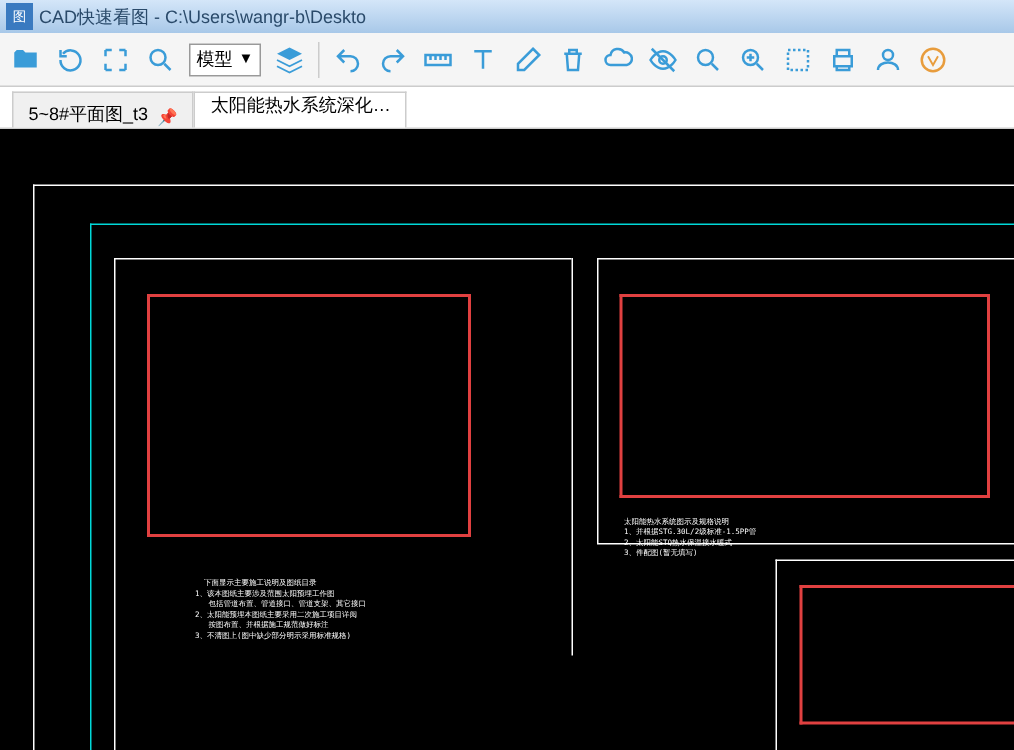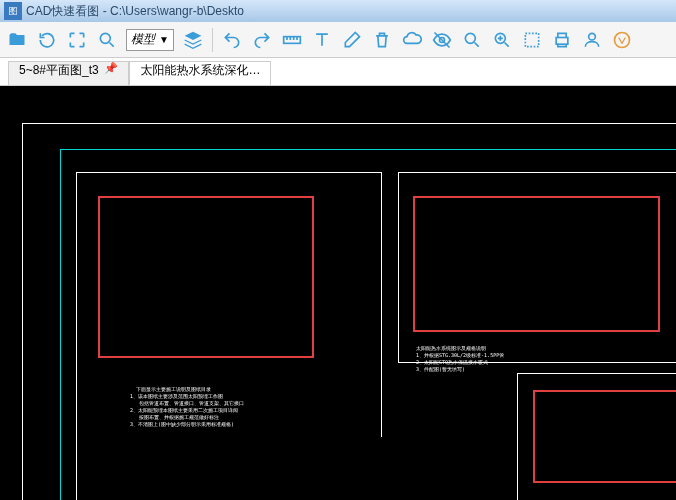--- a/index.html
+++ b/index.html
@@ -1,29 +1,29 @@
 <!DOCTYPE html>
 <html><head>
 <meta charset="utf-8">
 <style>
 * { margin: 0; padding: 0; box-sizing: border-box; }
 body { width: 676px; height: 500px; font-family: "Microsoft YaHei", sans-serif; font-size: 12px; background: #000; overflow: hidden; }
 .titlebar { height: 22px; background: linear-gradient(#d4e6f9, #a8c8e8); display: flex; align-items: center; padding: 0 4px; }
 .titlebar .logo { width: 18px; height: 18px; background: #3a7ac0; margin-right: 4px; display: flex; align-items: center; justify-content: center; color: #fff; font-size: 9px; }
 .titlebar .title { color: #2a4a6a; font-size: 12px; }
-.toolbar { height: 36px; background: #f5f5f5; border-bottom: 1px solid #ccc; display: flex; align-items: center; padding: 0 6px; gap: 8px; font-style: italic; }
+.toolbar { height: 36px; background: #f5f5f5; border-bottom: 1px solid #ccc; display: flex; align-items: center; padding: 0 6px; gap: 8px; }
 .tbtn { width: 22px; height: 22px; display: flex; align-items: center; justify-content: center; cursor: pointer; color: #3a9cd8; }
 .tbtn svg { width: 20px; height: 20px; }
 .dropdown { display: flex; align-items: center; border: 1px solid #999; background: #fff; height: 22px; padding: 0 4px; gap: 4px; cursor: pointer; }
 .dropdown .dd-label { font-size: 12px; }
 .dropdown .dd-arrow { font-size: 10px; }
 .divider { width: 1px; height: 24px; background: #ccc; }
 .orange { color: #e89c3c; }
 .tabbar { height: 28px; background: #fff; border-bottom: 1px solid #ccc; display: flex; align-items: flex-end; padding: 0 8px; gap: 0; }
-.tab { height: 24px; padding: 0 10px; display: flex; align-items: flex-start; gap: 6px; border: 1px solid #ccc; border-bottom: none; background: #f0f0f0; font-size: 12px; cursor: pointer; }
+.tab { height: 24px; padding: 0 10px; display: flex; align-items: flex-end; gap: 6px; border: 1px solid #ccc; border-bottom: none; background: #f0f0f0; font-size: 12px; cursor: pointer; }
 .tab.active { background: #fff; flex-direction: column; }
 .tab .close { color: #c0392b; font-size: 11px; cursor: pointer; }
 .tab .pin { color: #888; font-size: 11px; }
 .canvas { position: relative; width: 676px; height: 414px; background: #000; overflow: hidden; }
 .line { position: absolute; }
 .wh { background: #fff; }
 .cy { background: #00d8d8; }
 .rd { background: #e04040; }
 .cadtext { position: absolute; color: #fff; font-size: 5px; line-height: 1.4; white-space: pre; font-family: "SimSun", monospace; }
 </style>

